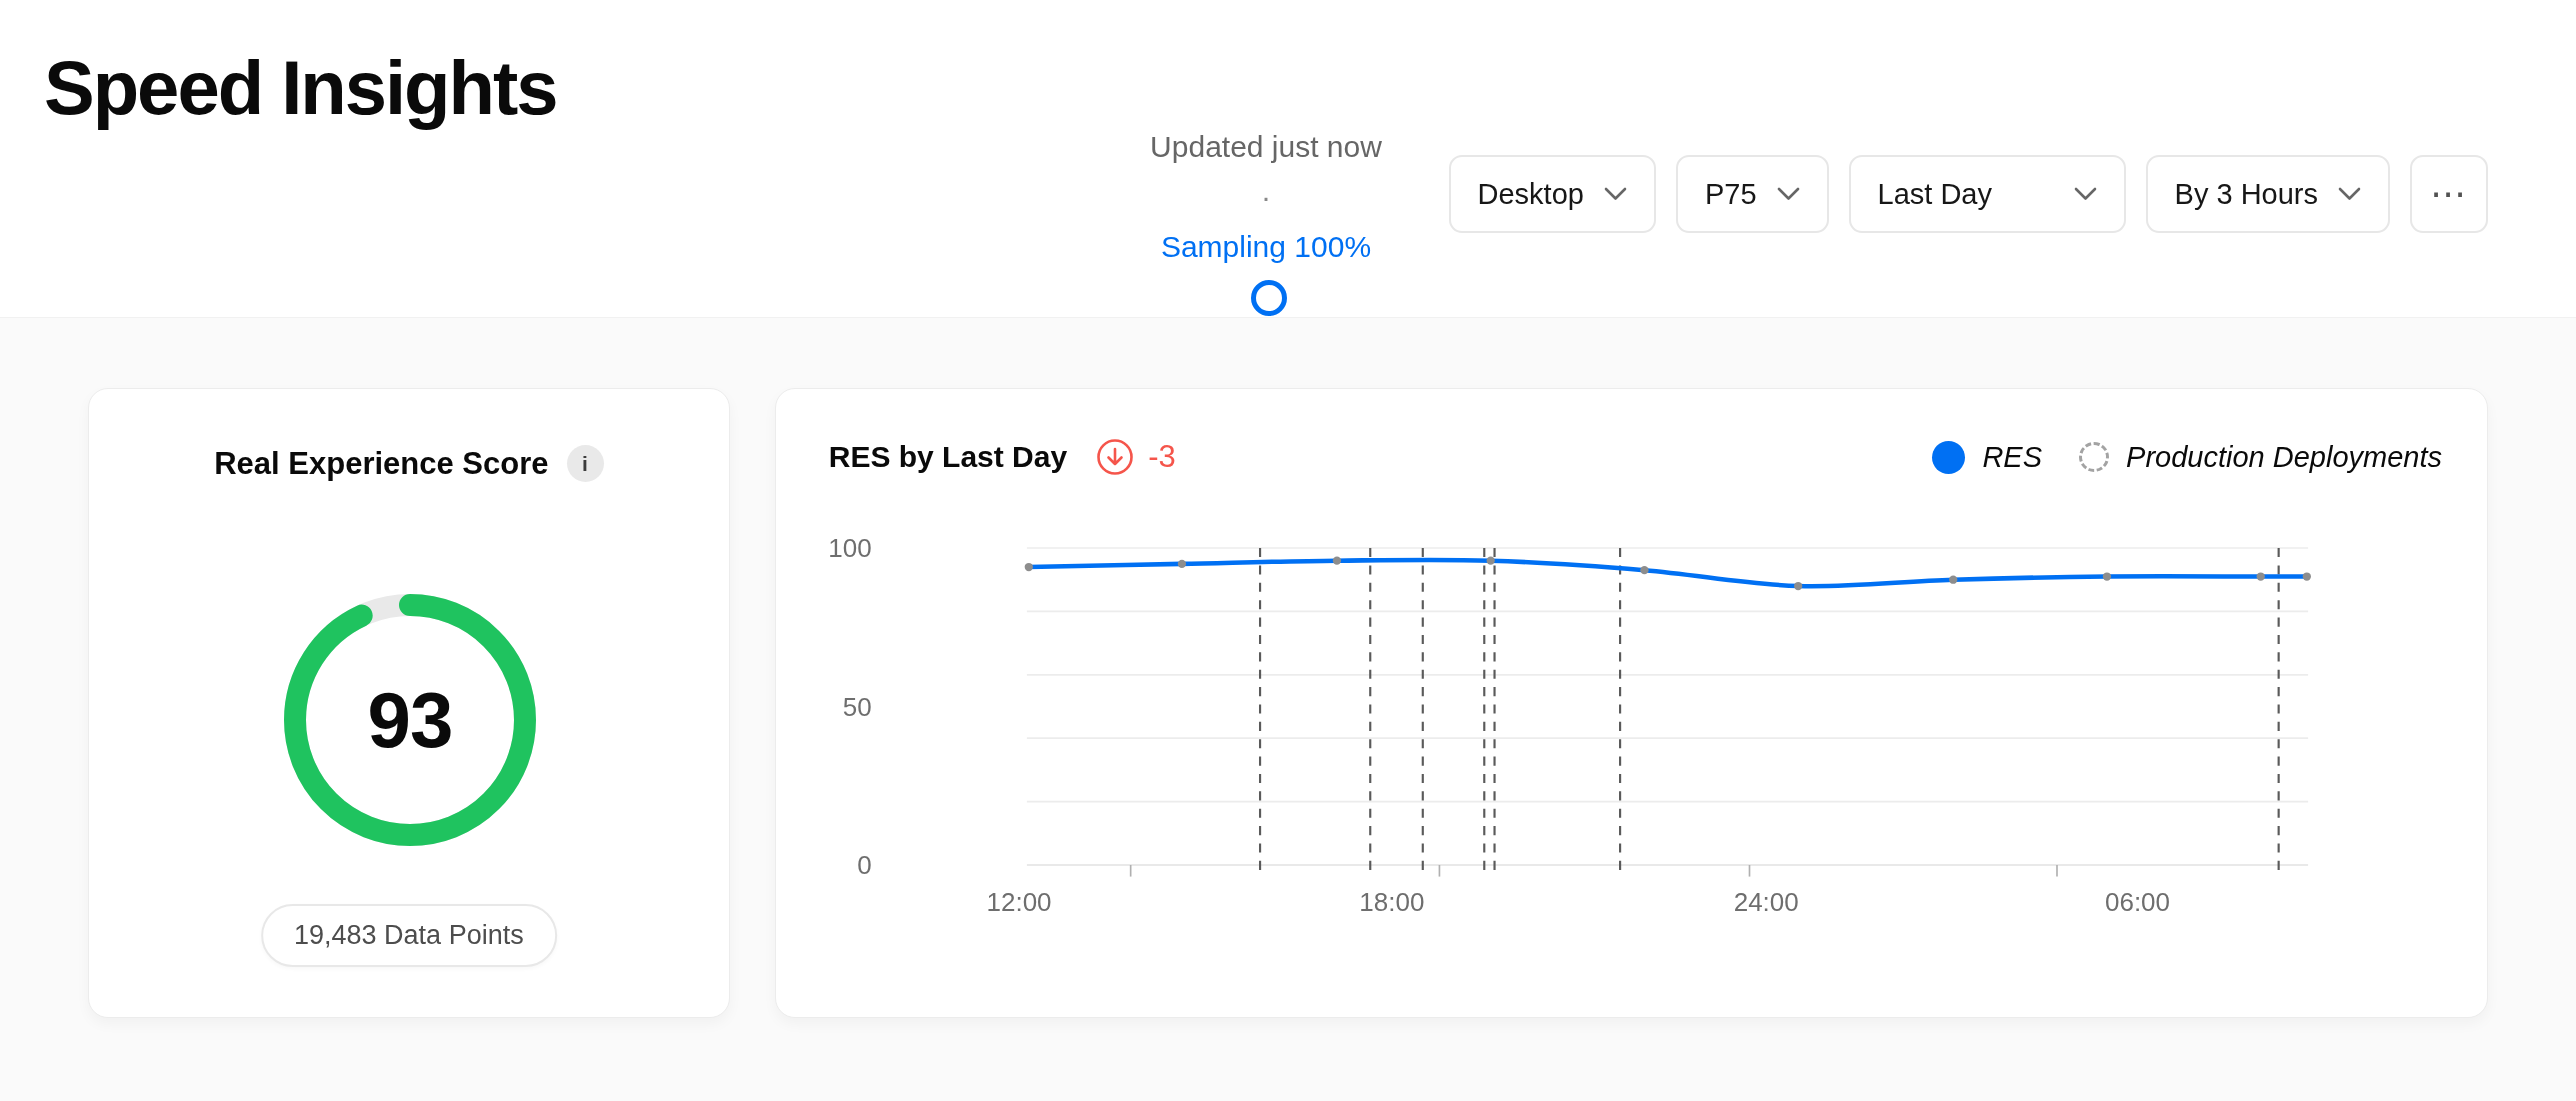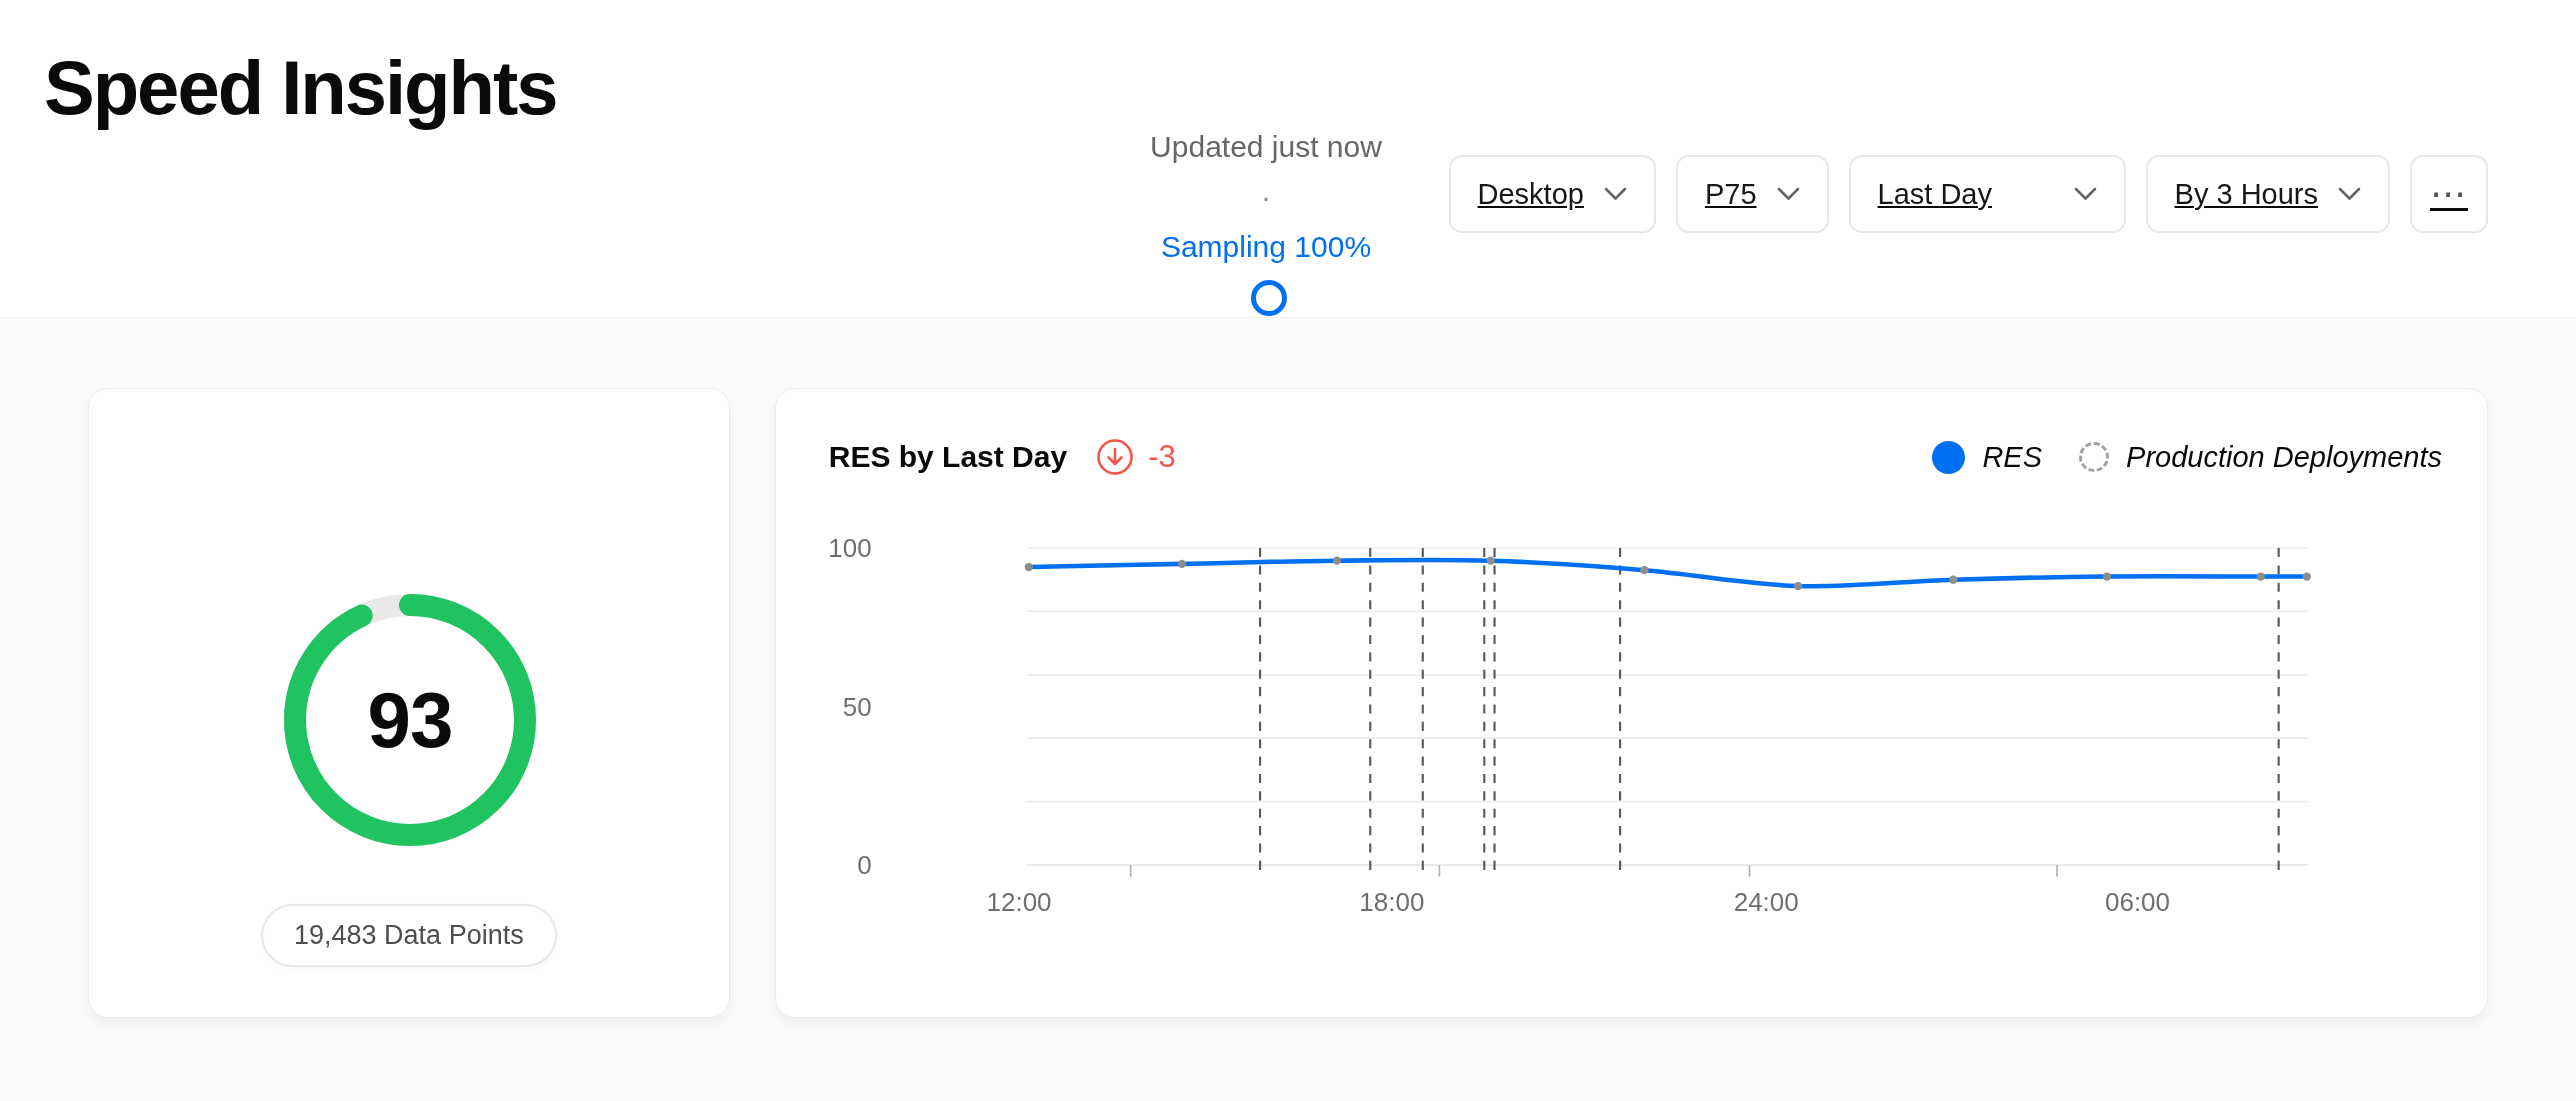--- a/index.html
+++ b/index.html
@@ -49,21 +49,20 @@
     border-radius: 50%;
     margin-left: 6px;
     display: inline-block;
   }
   .filters {
     position: absolute;
     right: 88px;
     top: 155px;
     display: flex;
     gap: 20px;
-    text-decoration: underline;
   }
   .filter-btn {
     height: 78px;
     background: #ffffff;
     border: 2px solid #e7e7e7;
     border-radius: 13px;
     display: flex;
     align-items: center;
     gap: 20px;
     padding: 0 27px;
@@ -291,20 +290,24 @@
     </button>
     <button class="filter-btn more-btn">
       <span>⋯</span>
     </button>
   </div>
 </header>
 
 <main class="main-area">
 
   <section class="card score-card">
+    <div class="score-title-row">
+      <span class="score-title">Real Experience Score</span>
+      <span class="info-icon">i</span>
+    </div>
     <div class="gauge-wrap">
       <svg viewBox="0 0 252 252" width="252" height="252">
         <circle cx="126" cy="126" r="115" fill="none" stroke-width="22" stroke="#e9e9e9"></circle>
         <circle id="gauge-progress" cx="126" cy="126" r="115" fill="none" stroke-width="22" stroke-linecap="round" transform="rotate(-90 126 126)" stroke="#1fc35f" stroke-dasharray="671.9866686028568 50.579641722795714"></circle>
       </svg>
       <div class="gauge-score">93</div>
     </div>
     <div class="data-points-pill">19,483 Data Points</div>
   </section>
 

